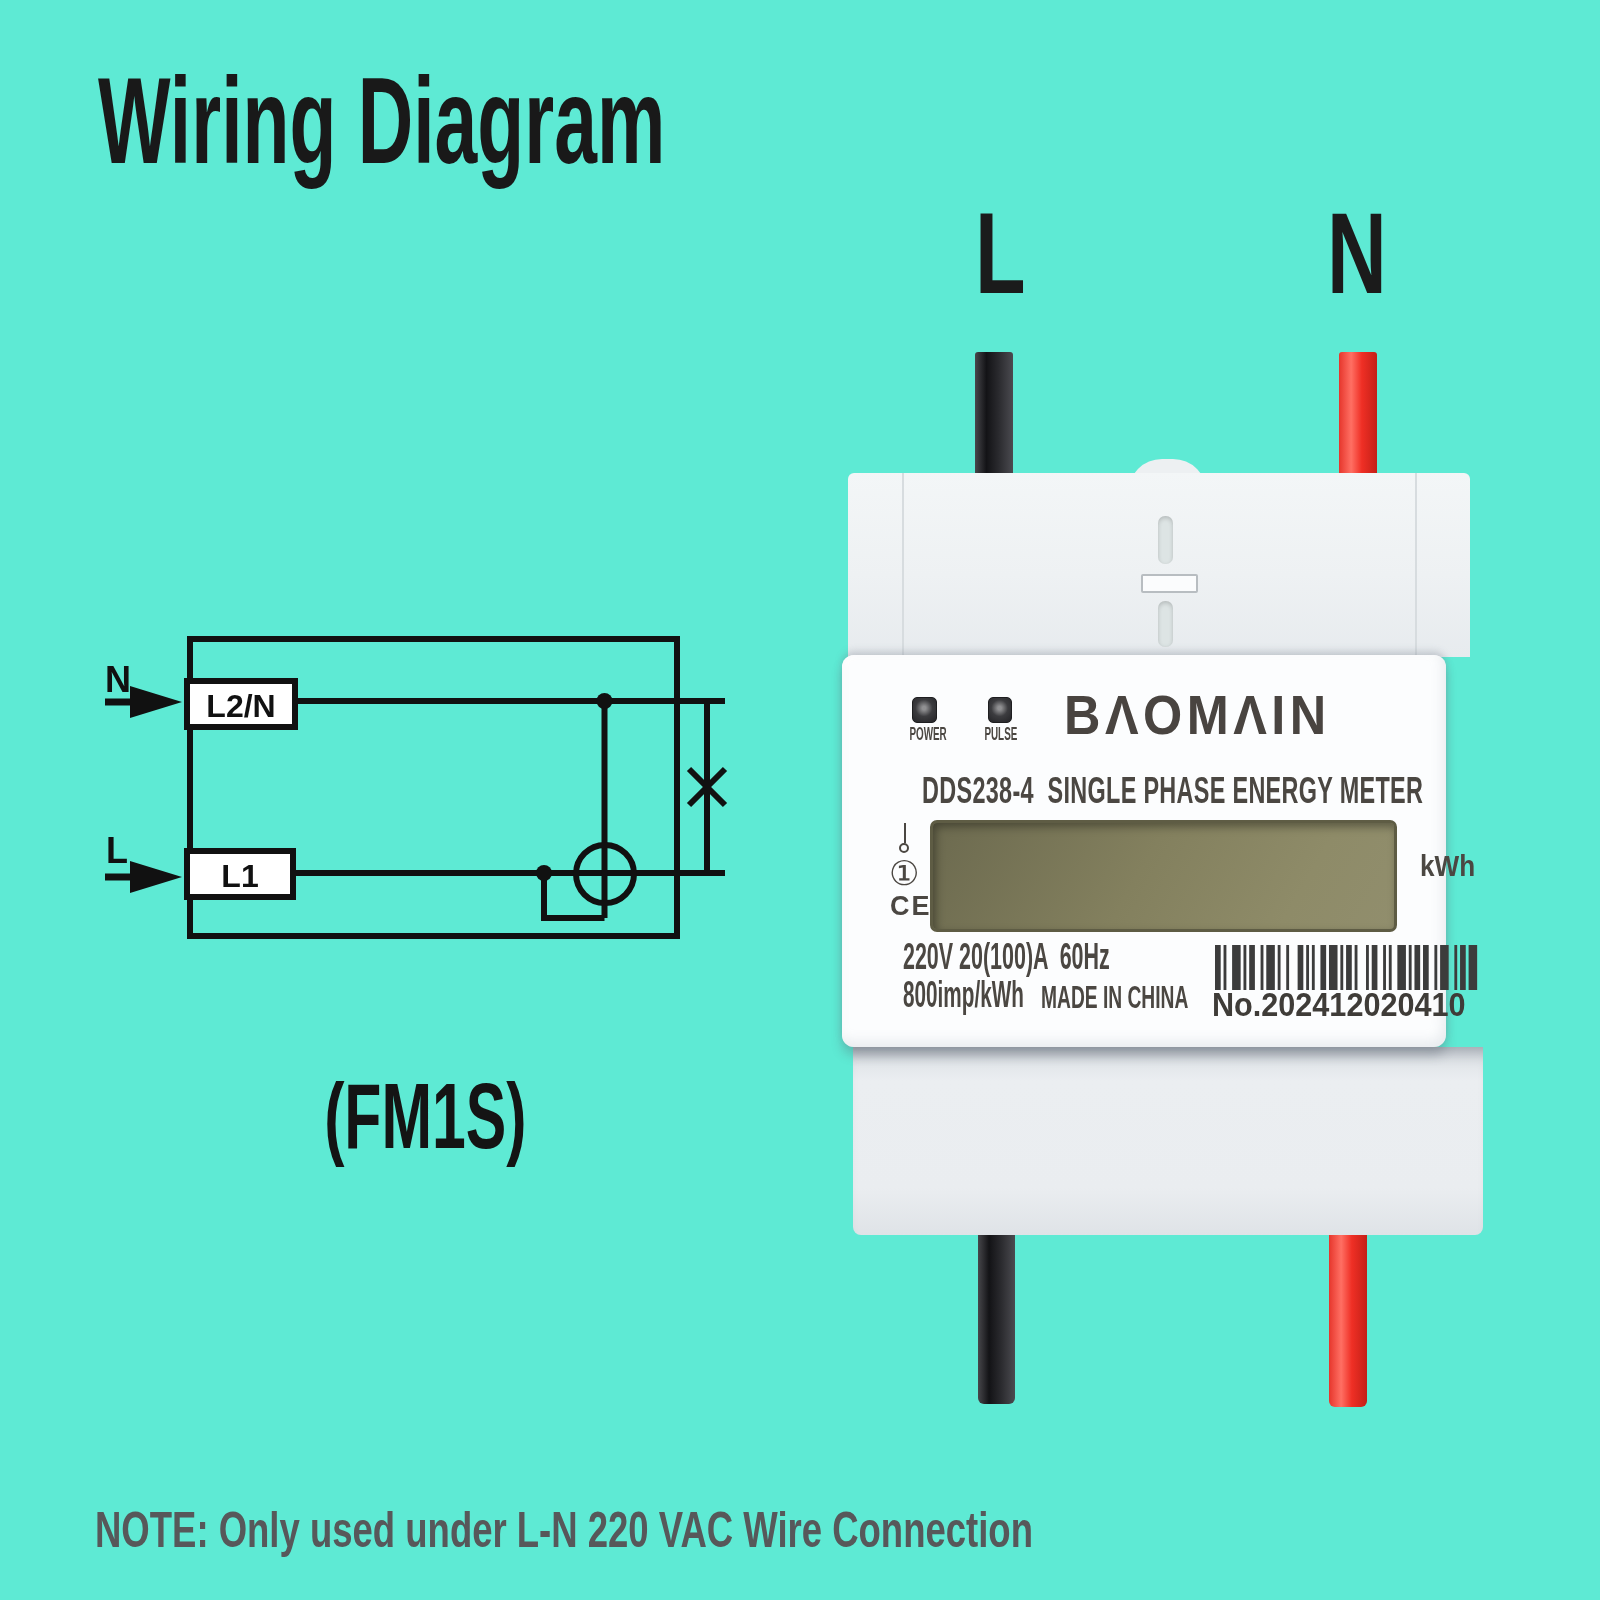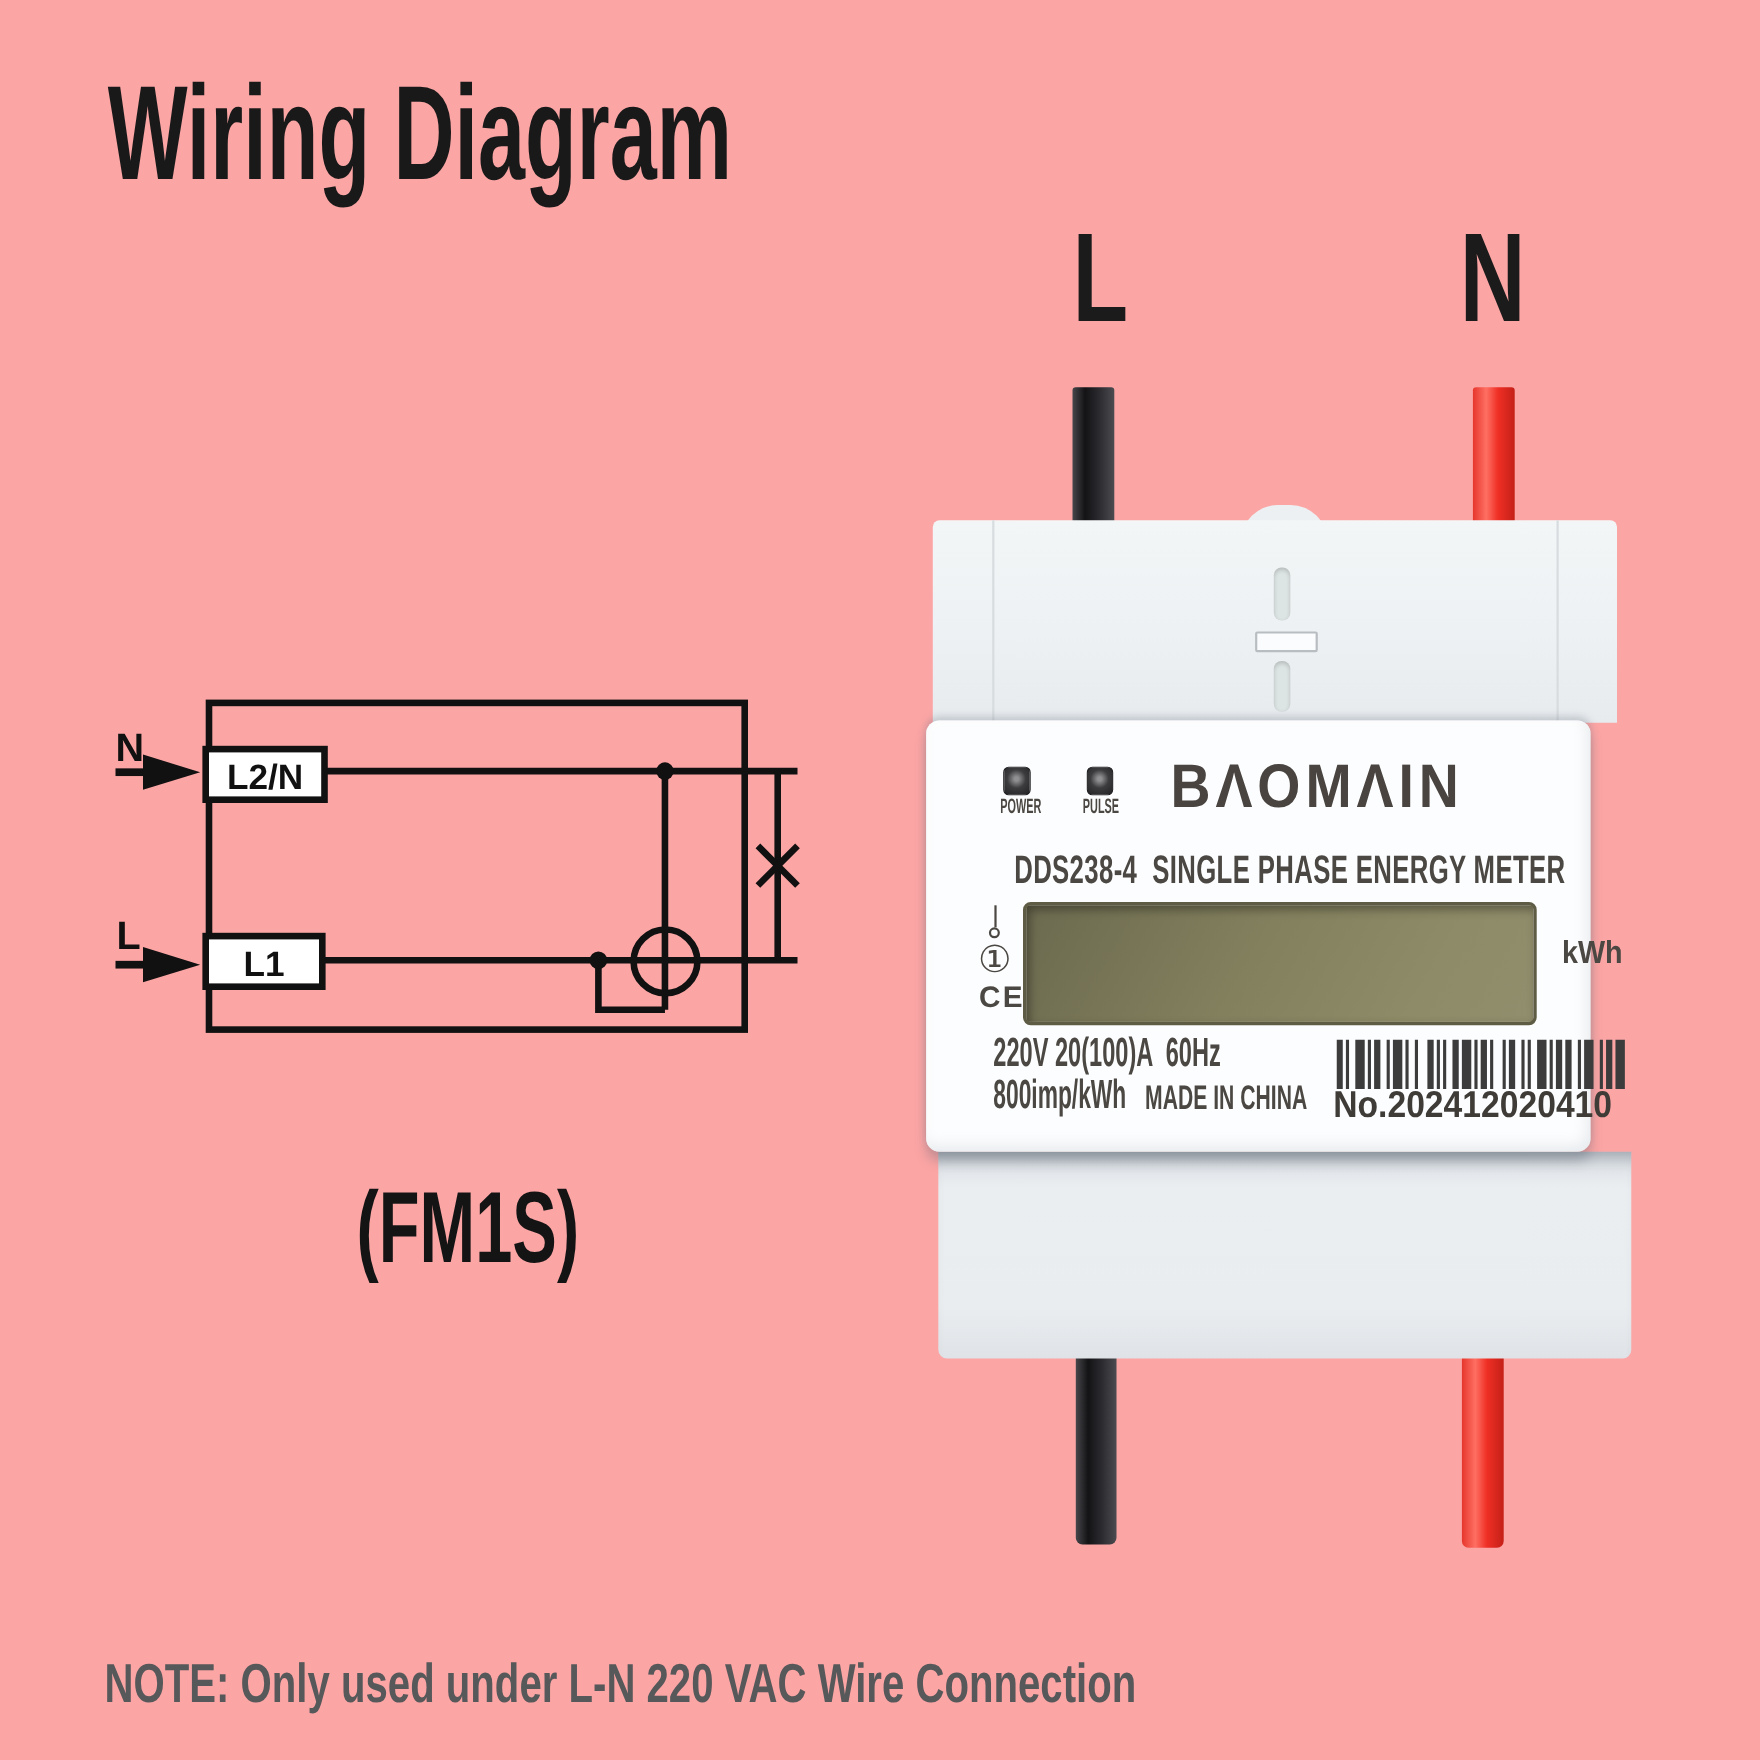--- a/index.html
+++ b/index.html
@@ -1,16 +1,16 @@
 <!DOCTYPE html>
 <html><head>
 <meta charset="utf-8">
 <style>
   html,body{margin:0;padding:0;background:#ffffff;}
-  #canvas{position:relative;width:1600px;height:1600px;background:#fca5a5;overflow:hidden;
+  #canvas{position:relative;width:1600px;height:1600px;background:#5eead4;overflow:hidden;
           font-family:"Liberation Sans", sans-serif;}
   .abs{position:absolute;}
   .tx{line-height:1;white-space:pre;}
   
   .title{left:98px;top:60px;font-size:122px;font-weight:bold;color:#191919;
          transform:scaleX(.63);transform-origin:left top;}
   .caption{left:100px;top:1070px;width:650px;text-align:center;color:#141414;}
   .caption .cap-line{display:inline-block;font-size:92px;font-weight:bold;
          transform:scaleX(.66);transform-origin:center top;line-height:1;}
   .caption .row{height:97px;}

